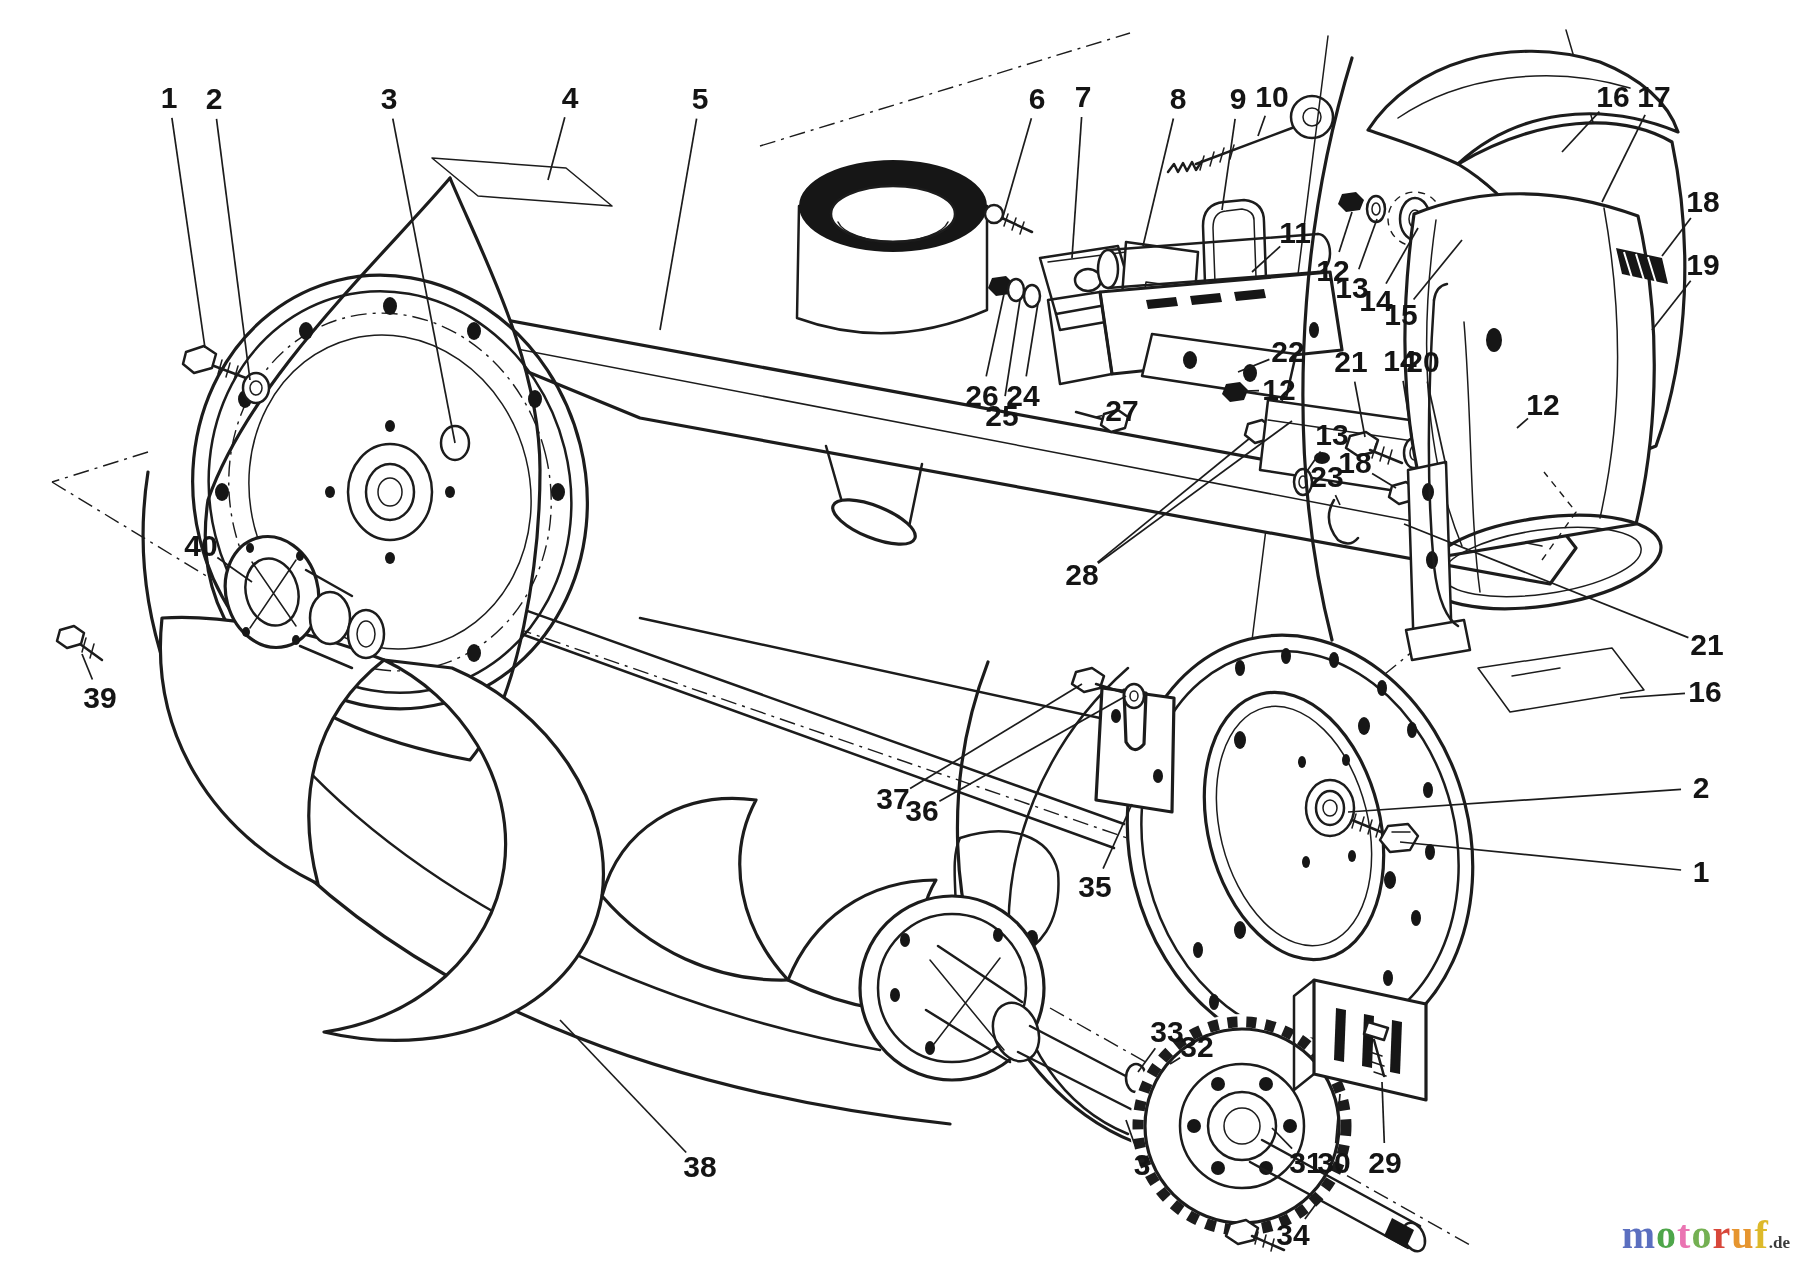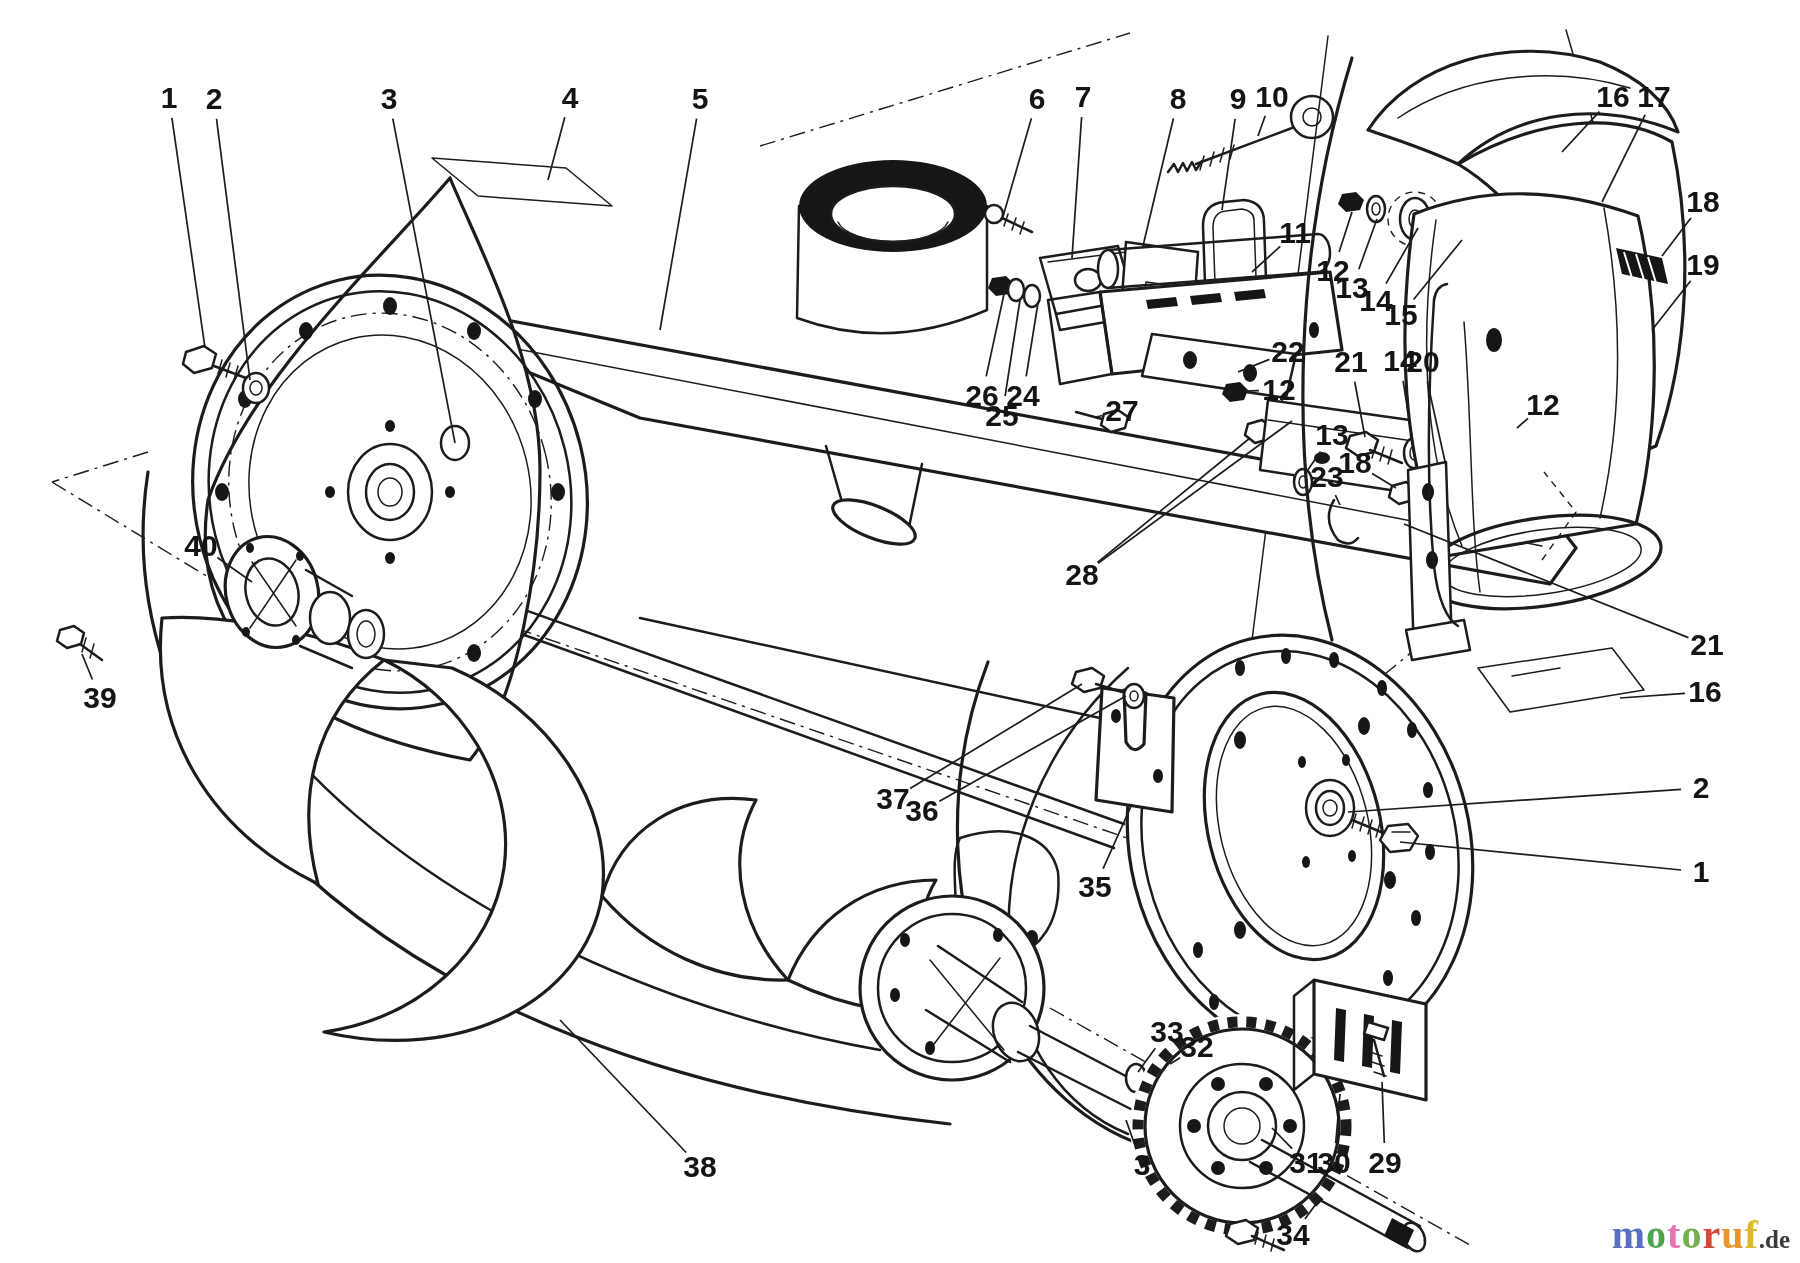--- a/index.html
+++ b/index.html
@@ -13,21 +13,21 @@
   .wf  {fill:#ffffff;}
   .dk  {fill:#161616;stroke:none;}
   .dd  {fill:none;stroke:#1c1c1c;stroke-width:1.4;stroke-dasharray:16 6 3 6;}
   .dash{fill:none;stroke:#1c1c1c;stroke-width:1.4;stroke-dasharray:7 6;}
   .callout{font-family:"Liberation Sans",sans-serif;font-weight:700;font-size:30px;fill:#141414;
            text-anchor:middle;}
   .lead{stroke:#1c1c1c;stroke-width:1.7;}
   
   .watermark{position:absolute;right:10px;bottom:8px;font-family:"Liberation Serif",serif;
              font-weight:700;font-size:40px;line-height:1;letter-spacing:1px;}
-  .watermark .suffix{font-size:25px;font-weight:700;color:#3a3a3a;letter-spacing:0;margin-top:48px;}
+  .watermark .suffix{font-size:17px;font-weight:700;color:#3a3a3a;letter-spacing:0;margin-top:48px;}
 </style>
 </head>
 <body>
 
 <div class="stage">
 
   <svg width="1800" height="1263" viewBox="0 0 1800 1263">
 
     <g>
       <path class="dd" d="M 760,146 L 1130,33"></path>

